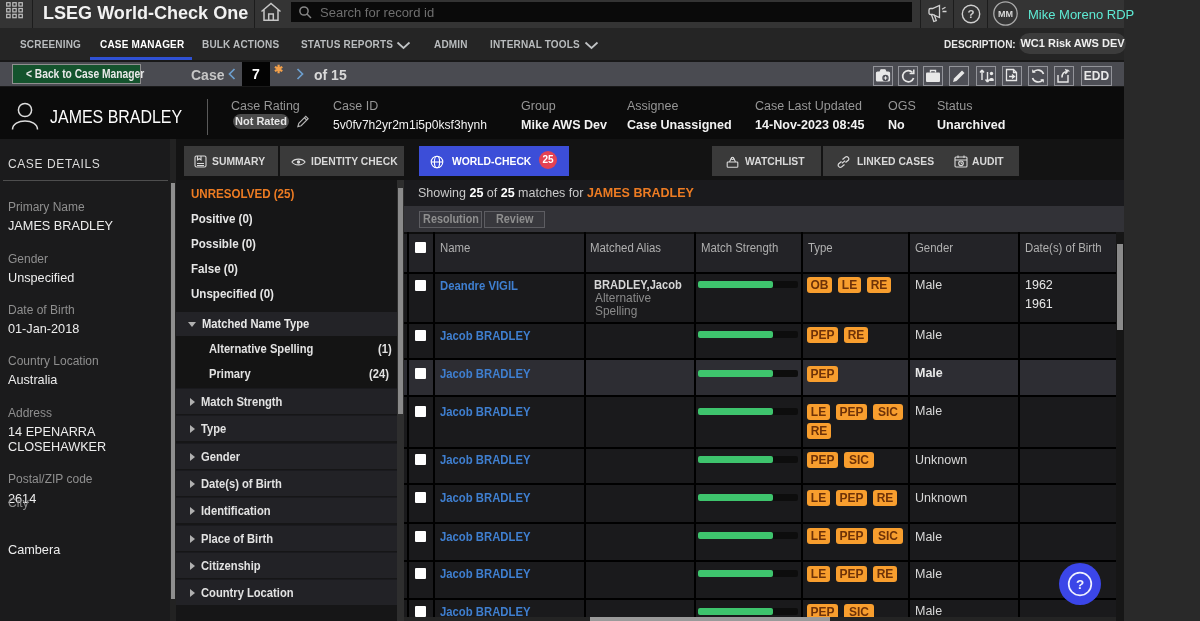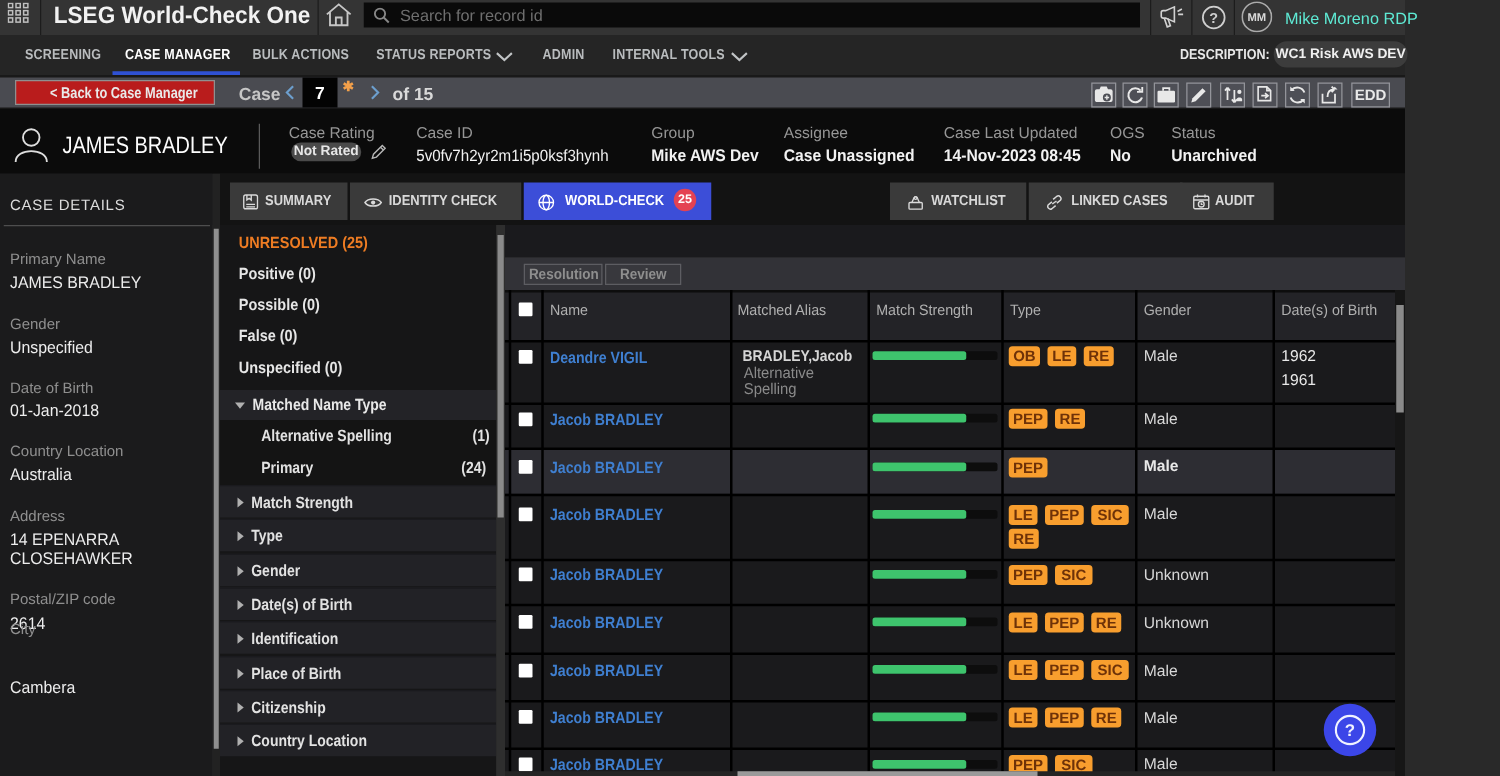--- a/index.html
+++ b/index.html
@@ -15,21 +15,21 @@
 #mmname{left:1028px;top:7px;font-size:13px;color:#5eead4;}
 
 #navbar{left:0;top:28px;width:1124px;height:32px;background:#252525;}
 .nav{top:38px;font-size:11.5px;font-weight:bold;color:#b9bcbe;letter-spacing:0.2px;transform:scaleX(0.87);transform-origin:left top;white-space:nowrap;}
 #navunder{left:90px;top:57px;width:102px;height:3px;background:#2f51d4;}
 #desc{left:944px;top:38px;font-size:11.5px;font-weight:bold;color:#e8e8e8;transform:scaleX(0.87);transform-origin:left top;}
 #descpill{left:1019px;top:33px;width:107px;height:21px;background:#3c3c3c;border-radius:11px;color:#f0f0f0;font-size:11px;font-weight:bold;text-align:center;line-height:21px;}
 
 #toolbar{left:0;top:60px;width:1124px;height:27px;background:#191919;}
 #toolbar2{left:0;top:62px;width:1124px;height:24px;background:#4a4b51;}
-#backbtn{left:12px;top:64px;width:160px;height:20px;background:#b91c1c;border:1px solid #8f8f8f;color:#e9e9e9;font-size:12.5px;font-weight:bold;text-align:right;line-height:18px;transform:scaleX(1);white-space:nowrap;}
+#backbtn{left:12px;top:64px;width:129px;height:20px;background:#14532d;border:1px solid #8f8f8f;color:#e9e9e9;font-size:12.5px;font-weight:bold;text-align:left;line-height:18px;transform:scaleX(1);white-space:nowrap;}
 #backin{display:inline-block;transform:scaleX(0.82);transform-origin:center;}
 #caselbl{left:191px;top:67px;font-size:14px;font-weight:bold;color:#c6c6c6;}
 #casebox{left:242px;top:62px;width:28px;height:24px;background:#030303;color:#fff;font-size:14px;font-weight:bold;text-align:center;line-height:24px;}
 #star{left:274px;top:63px;font-size:11px;color:#f3a04a;font-weight:bold;}
 #of15{left:314px;top:67px;font-size:14px;font-weight:bold;color:#d9d9d9;}
 .tbtn{top:66px;width:20px;height:20px;background:#4e4f56;border:1px solid #93949a;}
 #eddbtn{left:1081px;top:66px;width:31px;height:20px;background:#4e4f56;border:1px solid #93949a;color:#e8e8e8;font-size:12px;font-weight:bold;text-align:center;line-height:18px;}
 
 #caseinfo{left:0;top:87px;width:1124px;height:52px;background:#0b0b0b;}
 .cilbl{top:99px;font-size:12.5px;color:#969696;}
@@ -250,21 +250,21 @@
   <div class="abs tab" style="left:184px;width:94px;">
       <svg style="position:absolute;left:10px;top:9px;" width="13" height="13" viewBox="0 0 13 13">
         <g fill="none" stroke="#d9d9d9" stroke-width="1.1">
           <rect x="1" y="1" width="11" height="11" rx="1.5"></rect>
           <path d="M3.5 1 v4 l1.8-1.3 L7 5 V1"></path>
           <path d="M3 8.5 h7 M3 10.5 h7"></path>
         </g>
       </svg>
       <span class="tlabel" style="left:28px;">SUMMARY</span>
     </div>
-  <div class="abs tab" style="left:280px;width:137px;padding-left:36px;">
+  <div class="abs tab" style="left:280px;width:124px;padding-left:36px;">
       <svg style="position:absolute;left:11px;top:11px;" width="15" height="10" viewBox="0 0 15 10">
         <path d="M1 5 C3.5 1.2 11.5 1.2 14 5 C11.5 8.8 3.5 8.8 1 5 Z" fill="none" stroke="#d9d9d9" stroke-width="1.2"></path>
         <circle cx="7.5" cy="5" r="1.7" fill="#d9d9d9"></circle>
       </svg>
       <span class="tlabel" style="left:31px;">IDENTITY CHECK</span>
     </div>
   <div class="abs tab" id="tabwc" style="left:419px;width:150px;">
       <svg style="position:absolute;left:11px;top:9px;" width="14" height="14" viewBox="0 0 14 14">
         <g fill="none" stroke="#ffffff" stroke-width="1.1">
           <circle cx="7" cy="7" r="5.8"></circle>
@@ -372,20 +372,21 @@
       <span class="ftxt">Citizenship</span>
     </div>
   <div class="abs fsect" style="top:579px;">
       <span class="tri-r"></span>
       <span class="ftxt">Country Location</span>
     </div>
   <div class="abs" id="fscroll"></div>
   <div class="abs" id="fthumb"></div>
 
   <div class="abs" id="showbar"></div>
+  <div class="abs" id="showtxt">Showing <b style="color:#fff;">25</b> of <b style="color:#fff;">25</b> matches for <b style="color:#ee7c23;">JAMES BRADLEY</b></div>
   <div class="abs" id="btnbar"></div>
   <div class="abs gbtn" style="left:419px;width:63px;line-height:15px;"><span class="gbin">Resolution</span></div>
   <div class="abs gbtn" style="left:484px;width:61px;line-height:15px;"><span class="gbin">Review</span></div>
   <div class="abs" id="thead"></div>
   <div class="abs cbox" style="top:242px;"></div>
   <div class="abs thlbl" style="left:440px;">Name</div>
   <div class="abs thlbl" style="left:590px;">Matched Alias</div>
   <div class="abs thlbl" style="left:701px;">Match Strength</div>
   <div class="abs thlbl" style="left:808px;">Type</div>
   <div class="abs thlbl" style="left:915px;">Gender</div>

